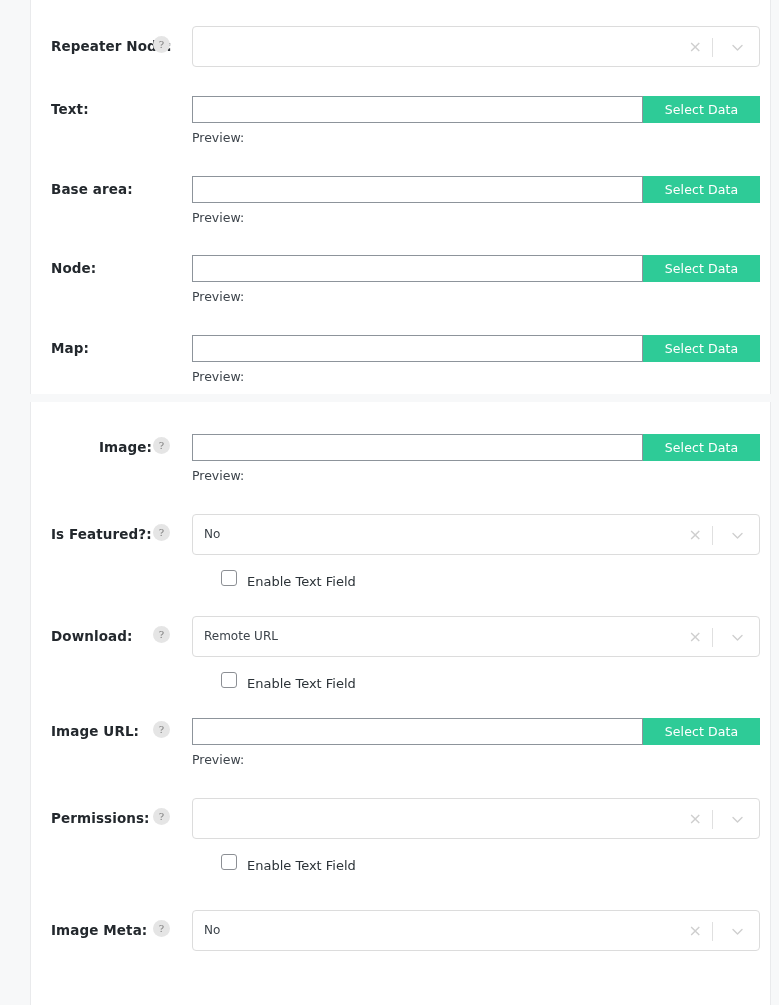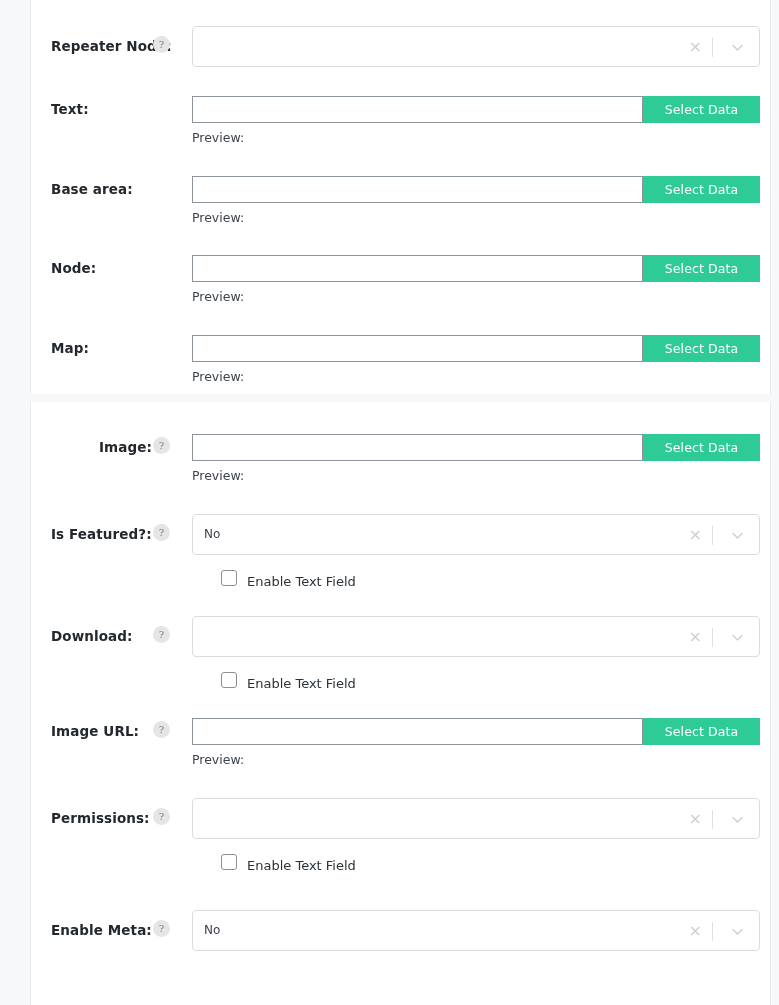--- a/index.html
+++ b/index.html
@@ -249,20 +249,21 @@
       <div class="check-row" style="top:54px;left:190px;">
         <div class="checkbox"></div>
         <div class="check-label">Enable Text Field</div>
       </div>
     </div>
 
     <div class="row" style="top:214px;height:80px;">
       <div class="label" style="top:12px;">Download:</div>
       <div class="help" style="left:122px;top:10px;">?</div>
       <div class="select2" style="top:0px;">
+        <div class="s2-value">Remote URL</div>
         <div class="s2-clear">×</div>
         <div class="s2-sep"></div>
         <div class="s2-arrow">
           <svg width="13" height="13" viewBox="0 0 13 13">
               <path d="M2 4.5 L6.5 9 L11 4.5" fill="none" stroke="#cfcfcf" stroke-width="1.4" stroke-linecap="round" stroke-linejoin="round"></path>
             </svg>
         </div>
       </div>
       <div class="check-row" style="top:54px;left:190px;">
         <div class="checkbox"></div>
@@ -292,21 +293,21 @@
             </svg>
         </div>
       </div>
       <div class="check-row" style="top:54px;left:190px;">
         <div class="checkbox"></div>
         <div class="check-label">Enable Text Field</div>
       </div>
     </div>
 
     <div class="row" style="top:508px;height:60px;">
-      <div class="label" style="top:12px;">Enable Meta:</div>
+      <div class="label" style="top:12px;">Image Meta:</div>
       <div class="help" style="left:122px;top:10px;">?</div>
       <div class="select2" style="top:0px;">
         <div class="s2-value">No</div>
         <div class="s2-clear">×</div>
         <div class="s2-sep"></div>
         <div class="s2-arrow">
           <svg width="13" height="13" viewBox="0 0 13 13">
               <path d="M2 4.5 L6.5 9 L11 4.5" fill="none" stroke="#cfcfcf" stroke-width="1.4" stroke-linecap="round" stroke-linejoin="round"></path>
             </svg>
         </div>

